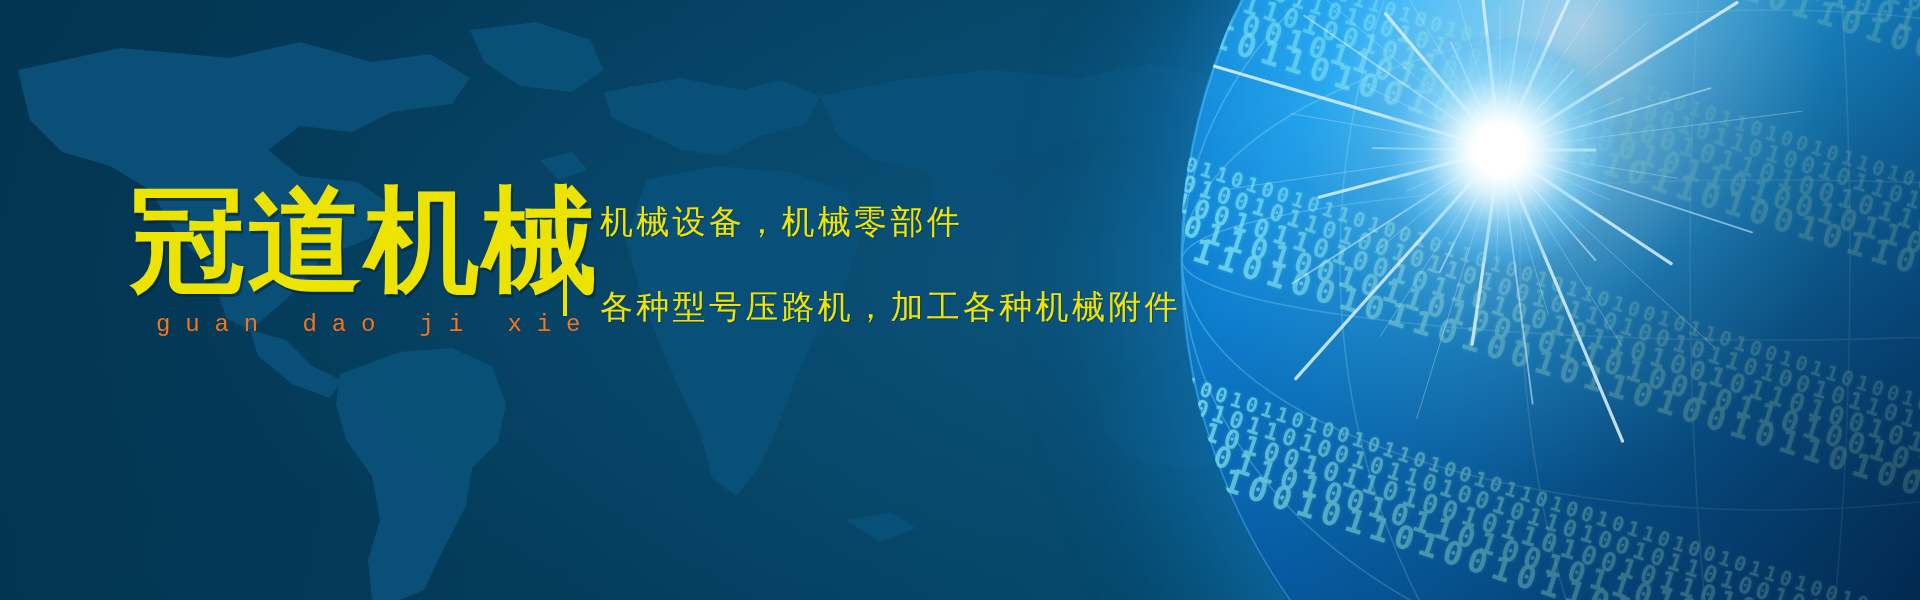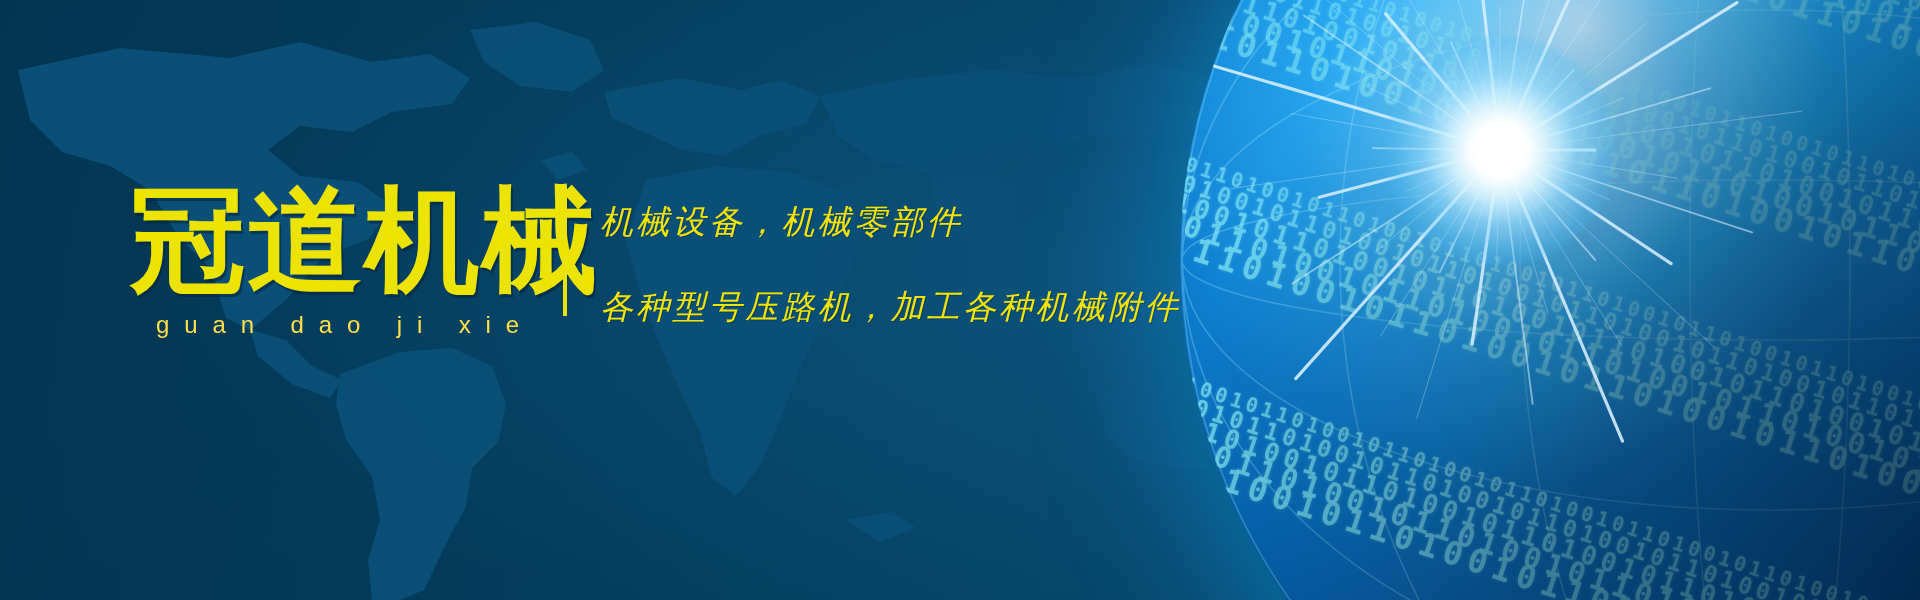--- a/index.html
+++ b/index.html
@@ -109,25 +109,25 @@
     font-size:115px;
     line-height:1.02;
     letter-spacing:.02em;
     color:#ece300;
     white-space:nowrap;
     text-shadow:2px 3px 0 rgba(1,35,56,.55);
   }
   #logo-pinyin{
     margin-top:12px;
     padding-left:26px;
-    font-family:Liberation Sans, sans-serif;
+    font-family:Liberation Mono, monospace;
     font-size:24px;
     font-weight:400;
     letter-spacing:.62em;
-    color:#fde047;
+    color:#f97316;
     white-space:nowrap;
   }
 
   #divider{
     position:absolute;
     left:551px; top:186px;
     width:4px; height:130px;
     background:#ece300;
   }
 
@@ -137,21 +137,20 @@
     width:700px;
   }
   .tagline{
     font-family:"DejaVu Sans","Liberation Sans",sans-serif;
     font-size:33px;
     font-weight:400;
     letter-spacing:.10em;
     color:#f2e400;
     white-space:nowrap;
     text-shadow:1px 1px 0 rgba(1,35,56,.35);
-    font-style:italic;
   }
   #tagline-1{margin-top:8px;}
   #tagline-2{margin-top:40px;}
 </style>
 </head>
 <body>
 
 <div id="banner">
 
   <div class="layer" id="bg-base"></div>

